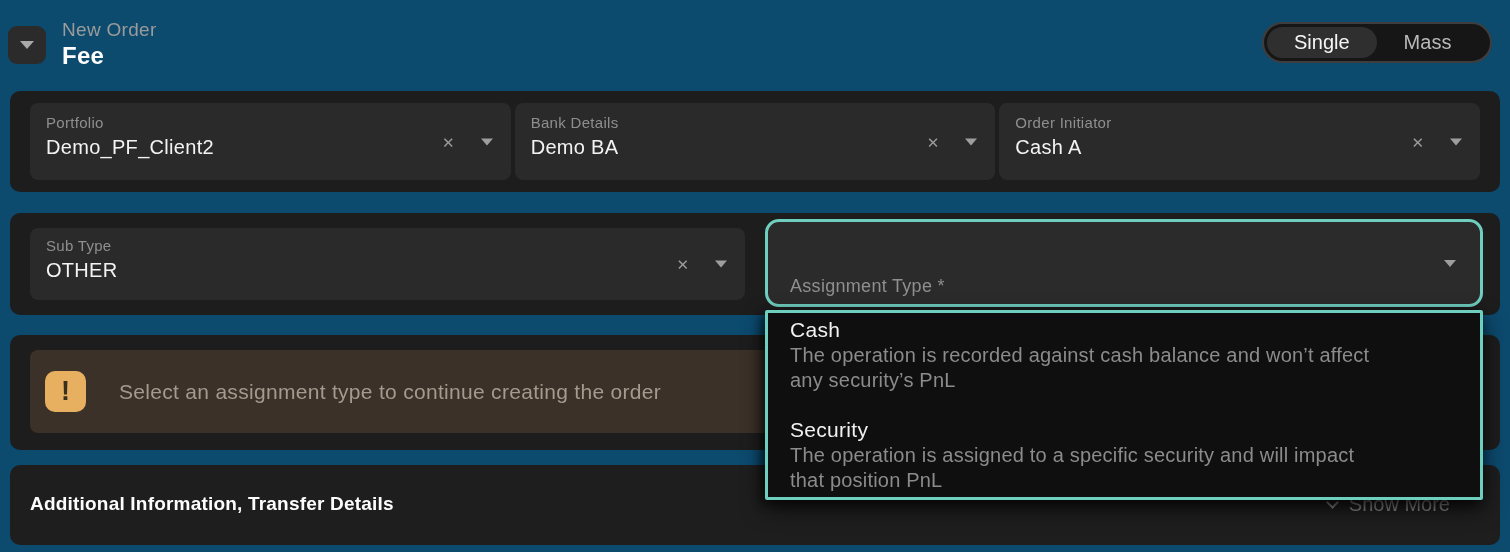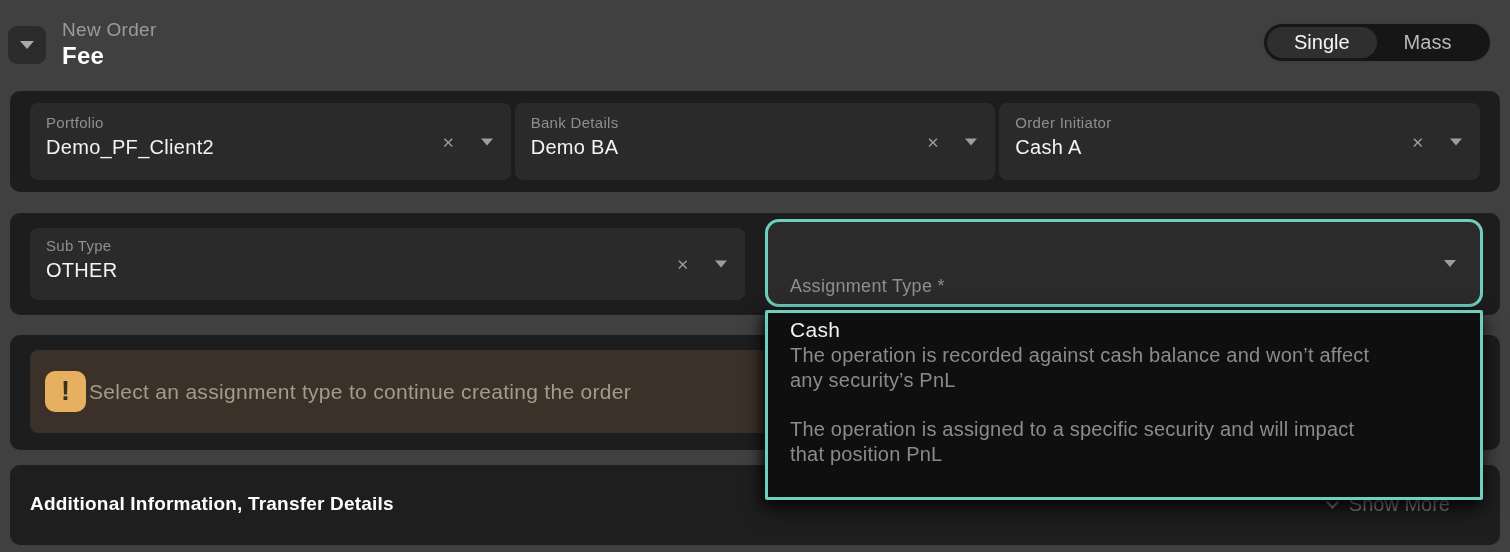--- a/index.html
+++ b/index.html
@@ -5,21 +5,21 @@
   * { box-sizing: border-box; margin: 0; padding: 0; }
   html, body { background: #131313; }
   body {
     font-family: "Liberation Sans", "DejaVu Sans", sans-serif;
     -webkit-font-smoothing: antialiased;
   }
   .stage {
     position: relative;
     width: 1510px;
     height: 552px;
-    background: #404040;
+    background: #0c4a6e;
     overflow: hidden;
   }
 
   
   .collapse-btn {
     position: absolute; left: 8px; top: 26px;
     width: 38px; height: 38px;
     background: #2b2b2b; border-radius: 9px;
     display: flex; align-items: center; justify-content: center;
     cursor: pointer;
@@ -117,21 +117,21 @@
   .dd-option { cursor: pointer; }
   .dd-option + .dd-option { margin-top: 24px; }
   .dd-title { font-size: 21px; color: #f1f1f1; line-height: 26px; letter-spacing: 0.3px; }
   .dd-desc  { font-size: 20px; color: #8b8b8b; line-height: 25px; max-width: 580px; letter-spacing: 0.2px; }
 
   
   .warn-banner {
     position: absolute; left: 20px; top: 15px;
     width: 1450px; height: 83px;
     background: #3b3128; border-radius: 8px;
-    display: flex; align-items: center; gap: 3px;
+    display: flex; align-items: center; gap: 33px;
     padding-left: 15px;
   }
   .warn-icon {
     width: 41px; height: 41px; flex: none;
     background: #e7b061; border-radius: 10px;
     display: flex; align-items: center; justify-content: center;
     color: #38301f; font-size: 27px; font-weight: bold;
   }
   .warn-icon::before { content: "!"; }
   .warn-msg { font-size: 21px; color: #a39b8e; letter-spacing: 0.3px; }
@@ -233,17 +233,18 @@
       <span>Show More</span>
     </button>
   </div>
 
   <div class="dropdown">
     <div class="dd-option">
       <div class="dd-title">Cash</div>
       <div class="dd-desc">The operation is recorded against cash balance and won’t affect any security’s PnL</div>
     </div>
     <div class="dd-option">
+      <div class="dd-title">Security</div>
       <div class="dd-desc">The operation is assigned to a specific security and will impact that position PnL</div>
     </div>
   </div>
 
 </div>
 
 </body></html>

